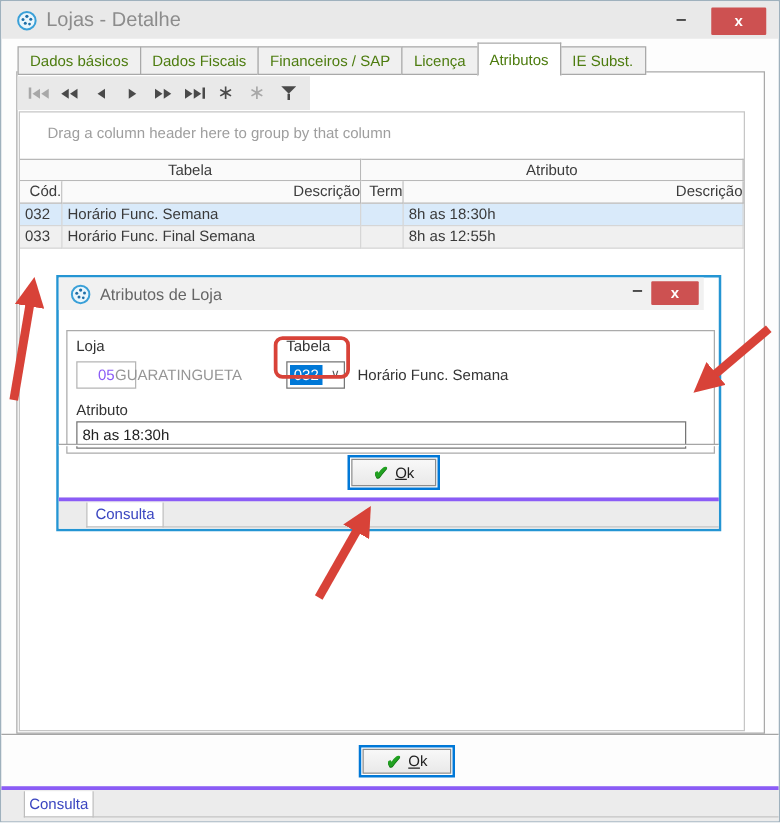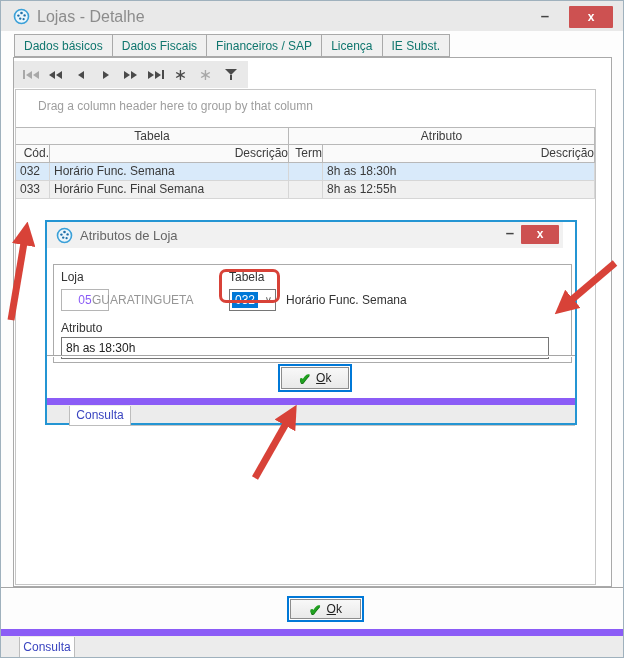--- a/index.html
+++ b/index.html
@@ -13,21 +13,21 @@
   .titlebar { position:absolute; left:0; top:0; right:0; height:30px; background:#e9e9e9; }
   .titlebar .apptitle { position:absolute; left:36px; top:7px; font-size:16px; color:#8c8c8c; }
   .appicon { position:absolute; left:12px; top:7px; width:17px; height:17px; }
   .minbtn { position:absolute; width:22px; height:18px; text-align:center; color:#444;
             font-size:15px; font-weight:bold; line-height:14px; cursor:default; }
   .closebtn { position:absolute; width:44px; height:22px; background:#cd5151; border-radius:1px;
               color:#fff; font-size:12px; font-weight:bold; text-align:center; line-height:22px; cursor:default; }
   
   .tabstrip { position:absolute; left:13px; top:33px; display:flex; align-items:flex-end; z-index:4; }
   .tab { height:23px; line-height:22px; padding:0 9px; background:#f0f0f0; border:1px solid #a9a9a9;
-         margin-left:-1px; color:#0f766e; white-space:nowrap; }
+         margin-left:-1px; color:#4d7c0f; white-space:nowrap; }
   .tab:first-child { margin-left:0; }
   .tab.active { height:27px; line-height:26px; background:#fff; border-bottom:1px solid #fff;
                 margin-bottom:-1px; z-index:5; position:relative; }
   .tabpanel { position:absolute; left:12px; top:56px; width:599px; height:530px; background:#fff;
               border:1px solid #a9a9a9; }
   
   .navbar { position:absolute; left:13px; top:60px; width:234px; height:27px; background:#e9e9e9;
             display:flex; align-items:center; padding-left:4px; z-index:2; }
   .navbtn { width:25px; height:23px; display:flex; align-items:center; justify-content:center;
             gap:1px; color:#4a4a4a; cursor:default; }
@@ -81,21 +81,21 @@
   
   .okbtn { position:absolute; border:2px solid #0078d7; background:#fff; padding:1px; cursor:default; }
   .okbtn .face { width:100%; height:100%; border:1px solid #8c8c8c;
                  background:linear-gradient(#f8f8f8,#e9e9e9);
                  display:flex; align-items:center; justify-content:center; gap:5px; }
   .check { color:#21a121; font-size:15px; font-weight:bold; line-height:15px;
            text-shadow:0 1px 0 #0c6b0c; }
   .ok-label { color:#222; }
   .ok-label::first-letter { text-decoration: underline; }
   
-  .statusbar { position:absolute; background:#ececec; border-top:7px solid #8b5cf6; }
+  .statusbar { position:absolute; background:#ececec; border-top:3px solid #8b5cf6; }
   .statustab { position:absolute; background:#fff; border:1px solid #bdbdbd; border-top:none;
                color:#3a45c0; text-align:center; cursor:default; }
   .tabline { position:absolute; border-top:1px solid #c4c4c4; }
   
   .footer-bevel { position:absolute; left:0; right:0; top:586px; }
   
   .annot-rect { position:absolute; left:218px; top:268px; width:61px; height:34px;
                 border:3px solid #d84238; border-radius:7px; z-index:20; pointer-events:none; }
   #annot-arrows { position:absolute; left:0; top:0; z-index:21; pointer-events:none; }
 </style>
@@ -118,20 +118,21 @@
     <div class="closebtn" style="left:568px; top:5px;">x</div>
   </div>
 
   <div class="tabpanel"></div>
 
   <div class="tabstrip">
     <div class="tab">Dados básicos</div>
     <div class="tab">Dados Fiscais</div>
     <div class="tab">Financeiros / SAP</div>
     <div class="tab">Licença</div>
+    <div class="tab active">Atributos</div>
     <div class="tab">IE Subst.</div>
   </div>
 
   <div class="navbar">
     <div class="navbtn dim">
         <span class="vbar"></span>
         <span class="tri-l"></span>
         <span class="tri-l"></span>
       </div>
     <div class="navbtn">

